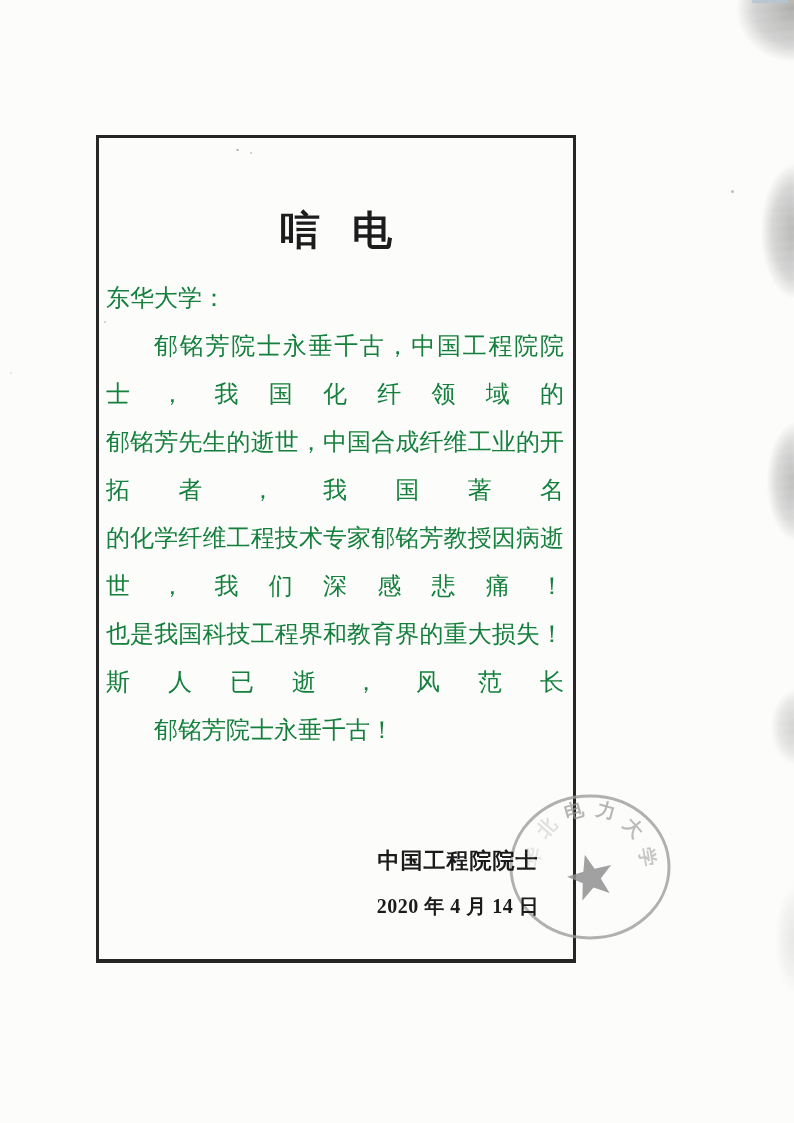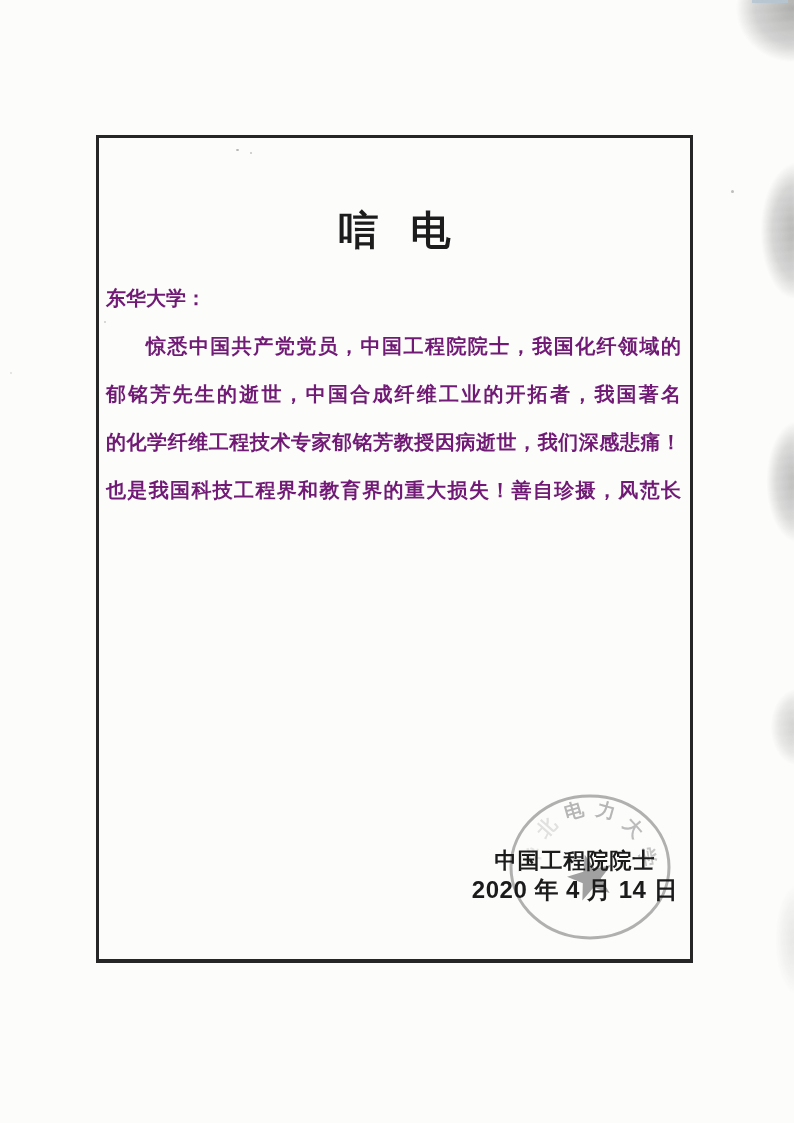--- a/index.html
+++ b/index.html
@@ -8,45 +8,45 @@
     background:#ffffff;
     font-family:"Liberation Sans","DejaVu Sans",sans-serif;
     position:relative;overflow:hidden;
   }
   .page{
     position:absolute;left:0;top:0;width:794px;height:1123px;
     background:#fcfcfb;
   }
   
   .doc-frame{
-    position:absolute;left:96px;top:135px;width:597px;height:828px;
+    position:absolute;left:96px;top:135px;width:480px;height:828px;
     border:3px solid #262626;border-bottom-width:4px;
     box-sizing:border-box;background:transparent;
   }
   .doc-title{
     position:absolute;top:70px;left:0;right:0;
     text-align:center;font-size:40px;font-weight:bold;color:#1c1c1c;
     line-height:44px;letter-spacing:0;
   }
   .doc-title .tchar{display:inline-block;margin:0 16px;}
   .text-block{
     position:absolute;top:136px;left:7px;right:9px;
-    font-size:20px;font-weight:bold;color:#701a75;
+    font-size:24px;font-weight:normal;color:#15803d;
     line-height:48px;
   }
   .text-block p{margin:0;padding:0;}
   .line{display:block;text-align:justify;text-align-last:justify;}
   .line.no-j{text-align:left;text-align-last:auto;}
   .line.ind{text-indent:2em;}
   .sign-block{
     position:absolute;top:708px;right:10px;width:210px;
     text-align:center;color:#1b1b1b;z-index:3;
   }
   .sign-name{font-size:22px;font-weight:bold;letter-spacing:1px;line-height:30px;}
-  .sign-date{font-size:24px;font-weight:bold;letter-spacing:.5px;line-height:28px;}
+  .sign-date{margin-top:16px;font-size:20px;font-weight:bold;letter-spacing:.5px;line-height:28px;font-family:Liberation Serif, serif;}
   
   .seal{
     position:absolute;left:506px;top:791px;width:168px;height:152px;
     z-index:1;filter:blur(.4px);
   }
   
   .artifact{
     position:absolute;z-index:4;pointer-events:none;
     background:repeating-linear-gradient(175deg,
       rgba(25,25,25,.78) 0px, rgba(25,25,25,.78) 2px,
@@ -105,26 +105,29 @@
 
     <div class="doc-title">
       <span class="tchar">唁</span><span class="tchar">电</span>
     </div>
 
     <div class="text-block">
       <p>
         <span class="line no-j">东华大学：</span>
       </p>
       <p>
-        <span class="line ind">惊悉中国共产党党员，中国工程院院士，我国化纤领域的</span>
+        <span class="line ind">郁铭芳院士永垂千古，中国工程院院士，我国化纤领域的</span>
         <span class="line">郁铭芳先生的逝世，中国合成纤维工业的开拓者，我国著名</span>
         <span class="line">的化学纤维工程技术专家郁铭芳教授因病逝世，我们深感悲痛！</span>
       </p>
       <p>
-        <span class="line">也是我国科技工程界和教育界的重大损失！善自珍摄，风范长</span>
+        <span class="line">也是我国科技工程界和教育界的重大损失！斯人已逝，风范长</span>
+      </p>
+      <p>
+        <span class="line no-j ind">郁铭芳院士永垂千古！</span>
       </p>
     </div>
 
     <div class="sign-block">
       <div class="sign-name">中国工程院院士</div>
       <div class="sign-date">2020 年 4 月 14 日</div>
     </div>
 
   </div>
 

